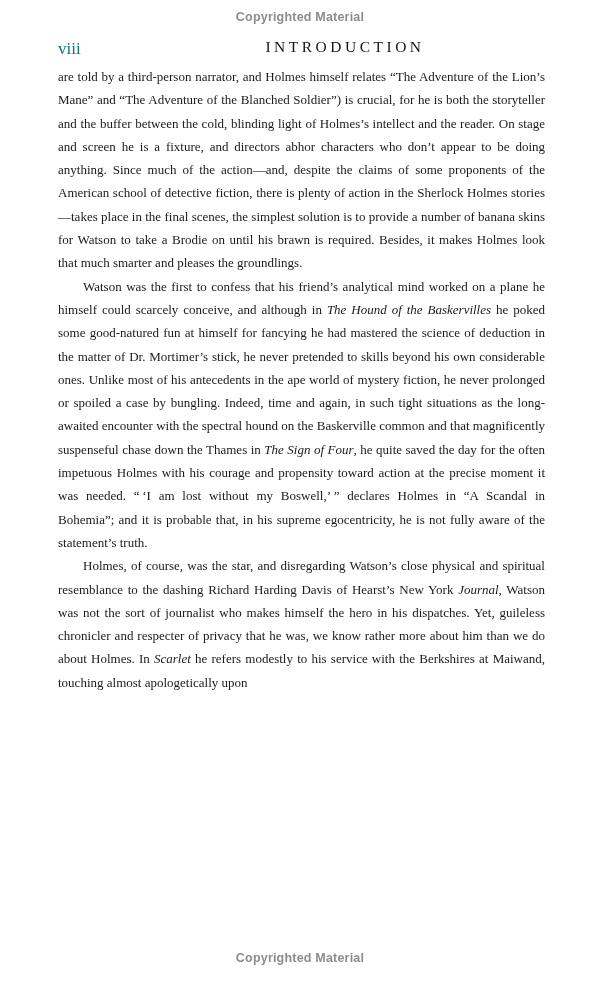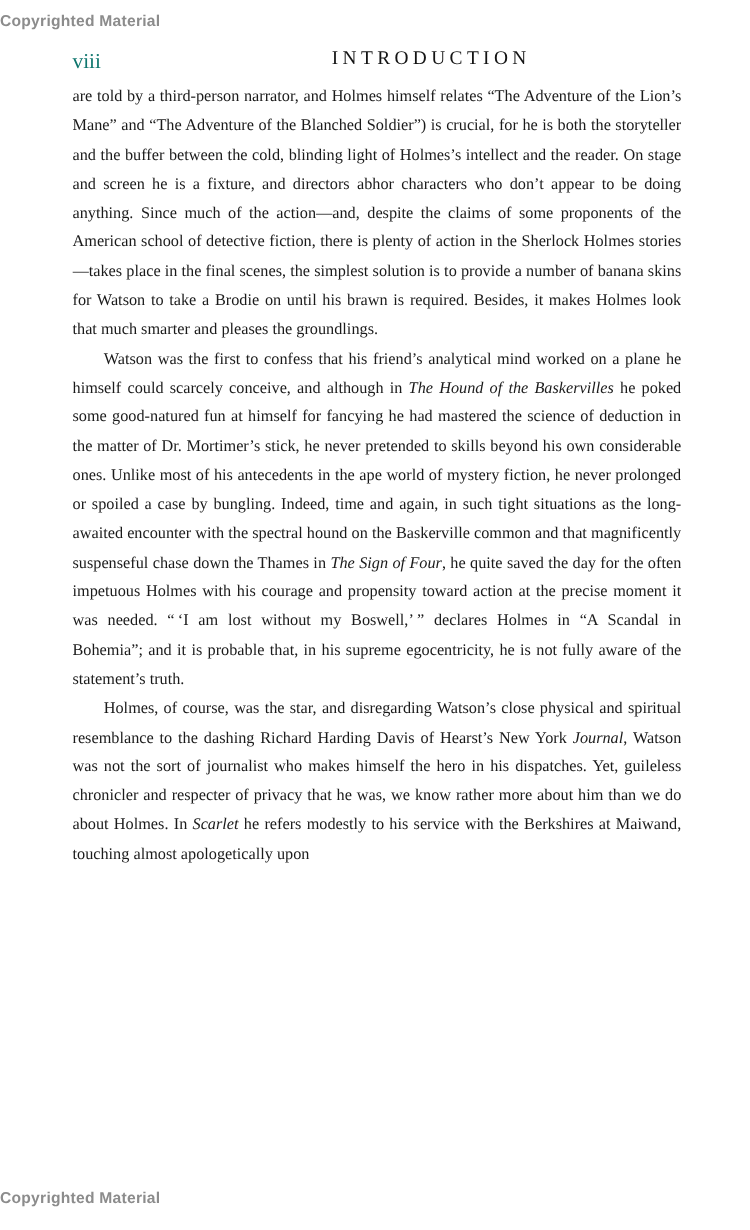--- a/index.html
+++ b/index.html
@@ -13,21 +13,21 @@
     height: 984px;
     background: #ffffff;
     font-family: "Liberation Serif", serif;
     color: #1a1a1a;
     overflow: hidden;
   }
   .copyright {
     position: absolute;
     left: 0;
     width: 100%;
-    text-align: left;
+    text-align: center;
     font-family: "Liberation Sans", sans-serif;
     font-weight: bold;
     font-size: 12.5px;
     color: #8c8c8c;
     letter-spacing: 0.2px;
   }
   .copyright.top { top: 10px; }
   .copyright.bottom { top: 951px; }
   .running-head {
     position: absolute;

